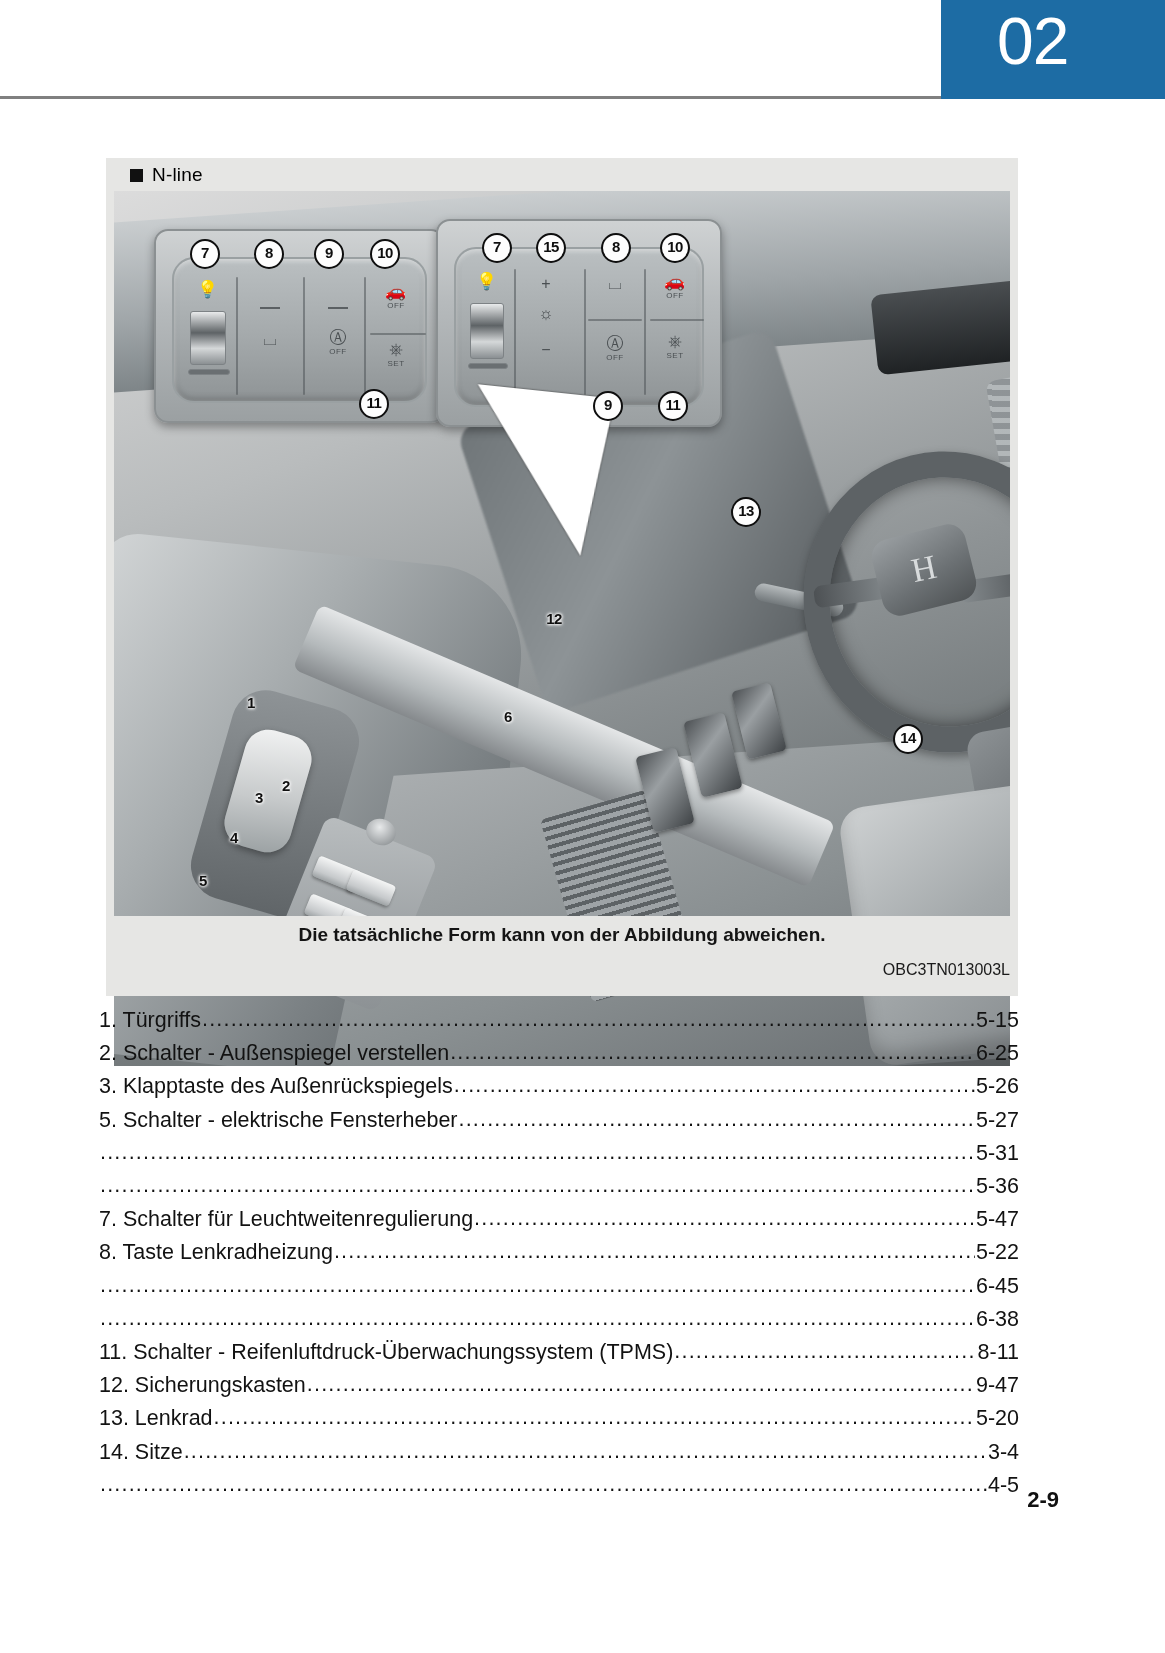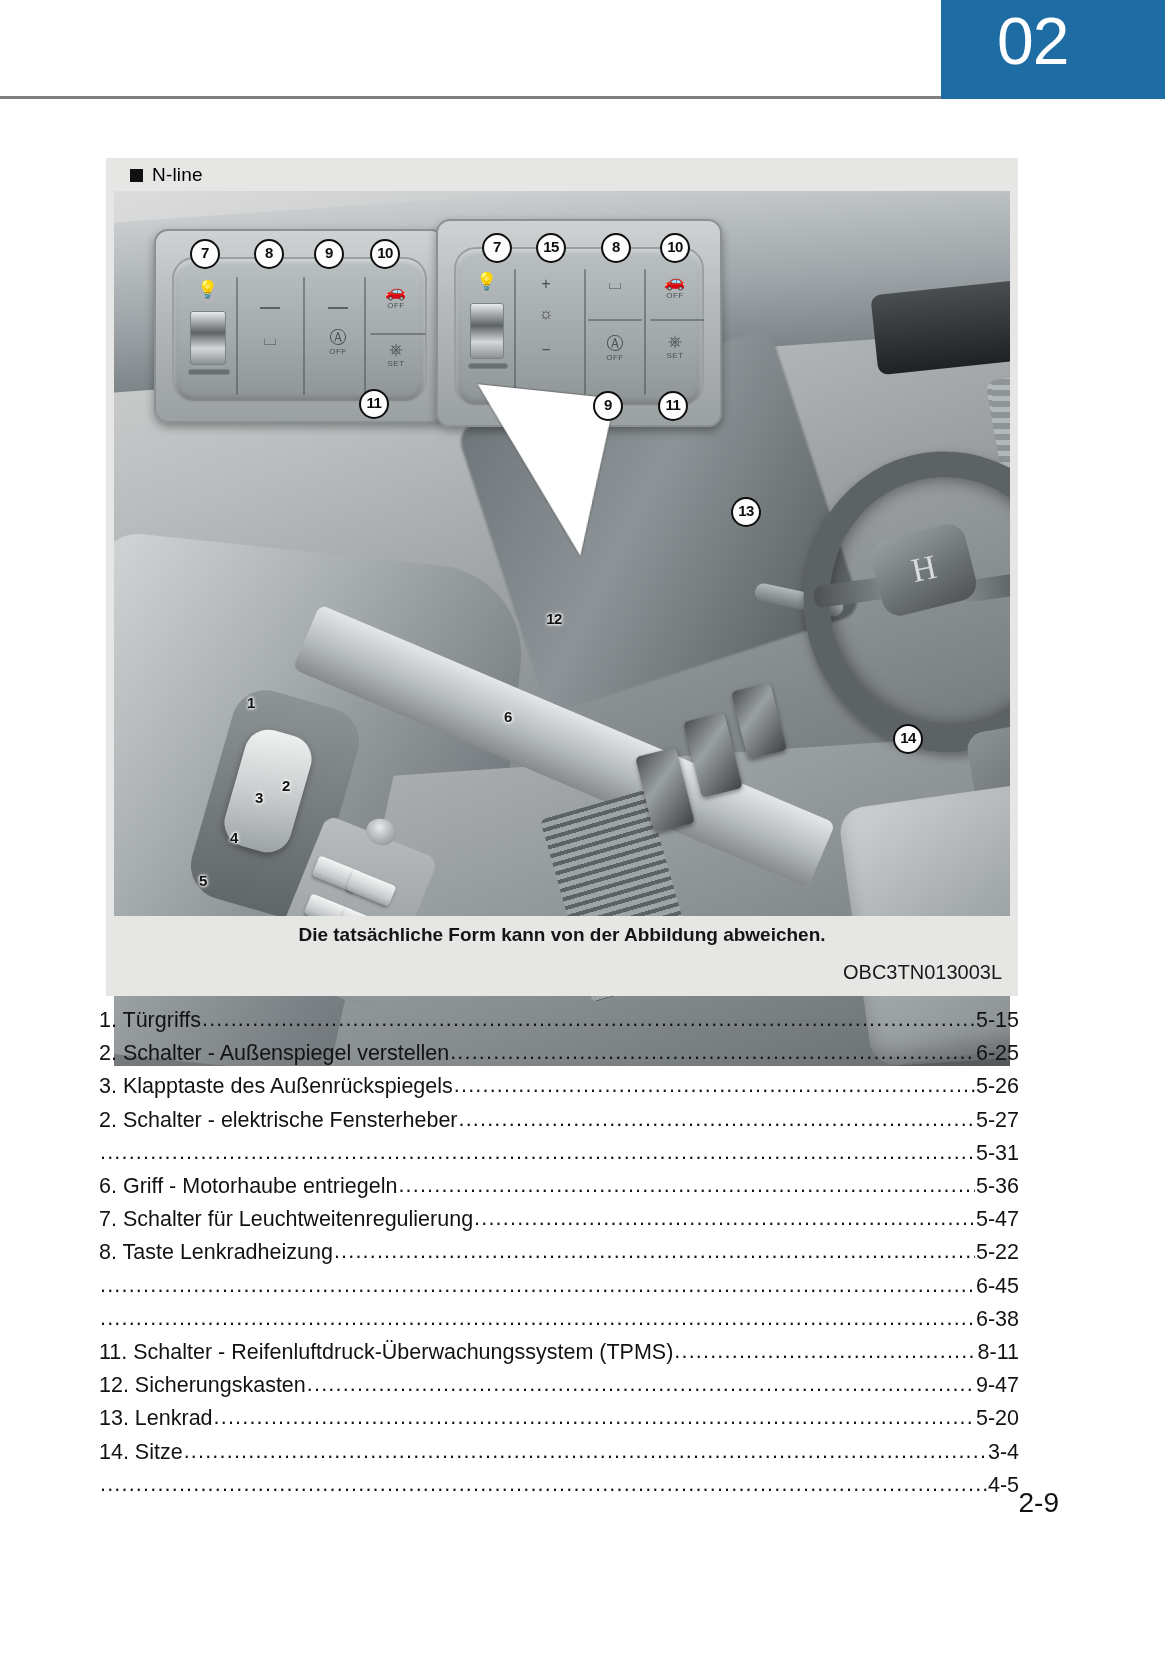--- a/index.html
+++ b/index.html
@@ -332,22 +332,22 @@
     top: 8px;
     width: 912px;
     text-align: center;
     font-size: 19px;
     font-weight: 700;
     color: #141414;
   }
   #caption .code {
     position: absolute;
     top: 45px;
-    right: 16px;
-    font-size: 20px;
+    right: 8px;
+    font-size: 16px;
     color: #1a1a1a;
   }
 
   
   #toc {
     position: absolute;
     left: 99px;
     top: 1004px;
     width: 920px;
   }
@@ -370,22 +370,22 @@
     color: #121212;
     position: relative;
     top: -1px;
   }
   .toc-page { flex: 0 0 auto; }
 
   #footer-page {
     position: absolute;
     right: 106px;
     top: 1487px;
-    font-size: 28px;
-    font-weight: 400;
+    font-size: 22px;
+    font-weight: 700;
     color: #111111;
   }
 </style>
 </head>
 <body>
 
 <div id="header-rule"></div>
 <div id="chapter-tab">
   <span class="num">02</span>
 </div>
@@ -552,30 +552,29 @@
       <span class="toc-label">2. Schalter - Außenspiegel verstellen</span>
       <span class="toc-dots">........................................................................................................................................................................................................</span>
       <span class="toc-page">6-25</span>
     </div>
     <div class="toc-row">
       <span class="toc-label">3. Klapptaste des Außenrückspiegels</span>
       <span class="toc-dots">........................................................................................................................................................................................................</span>
       <span class="toc-page">5-26</span>
     </div>
     <div class="toc-row">
-      <span class="toc-label">2. Schalter - elektrische Fensterheber</span>
+      <span class="toc-label">5. Schalter - elektrische Fensterheber</span>
       <span class="toc-dots">........................................................................................................................................................................................................</span>
       <span class="toc-page">5-27</span>
     </div>
     <div class="toc-row">
       <span class="toc-dots">........................................................................................................................................................................................................</span>
       <span class="toc-page">5-31</span>
     </div>
     <div class="toc-row">
-      <span class="toc-label">6. Griff - Motorhaube entriegeln</span>
       <span class="toc-dots">........................................................................................................................................................................................................</span>
       <span class="toc-page">5-36</span>
     </div>
     <div class="toc-row">
       <span class="toc-label">7. Schalter für Leuchtweitenregulierung</span>
       <span class="toc-dots">........................................................................................................................................................................................................</span>
       <span class="toc-page">5-47</span>
     </div>
     <div class="toc-row">
       <span class="toc-label">8. Taste Lenkradheizung</span>

